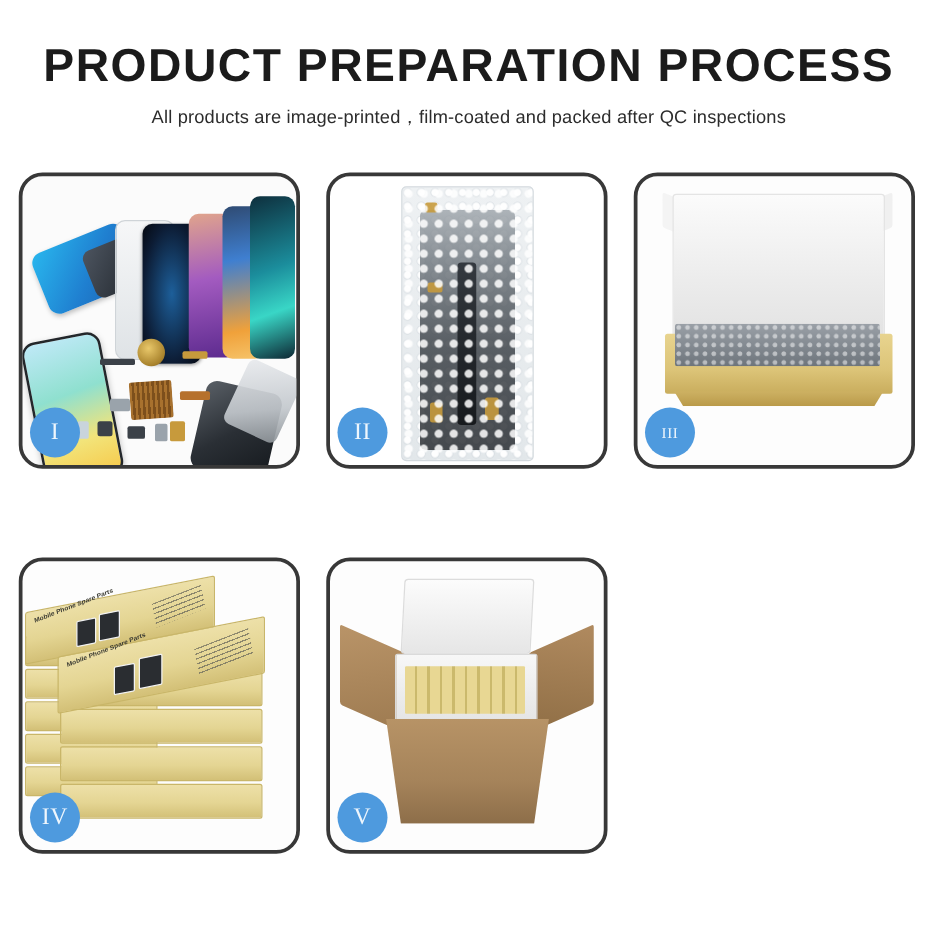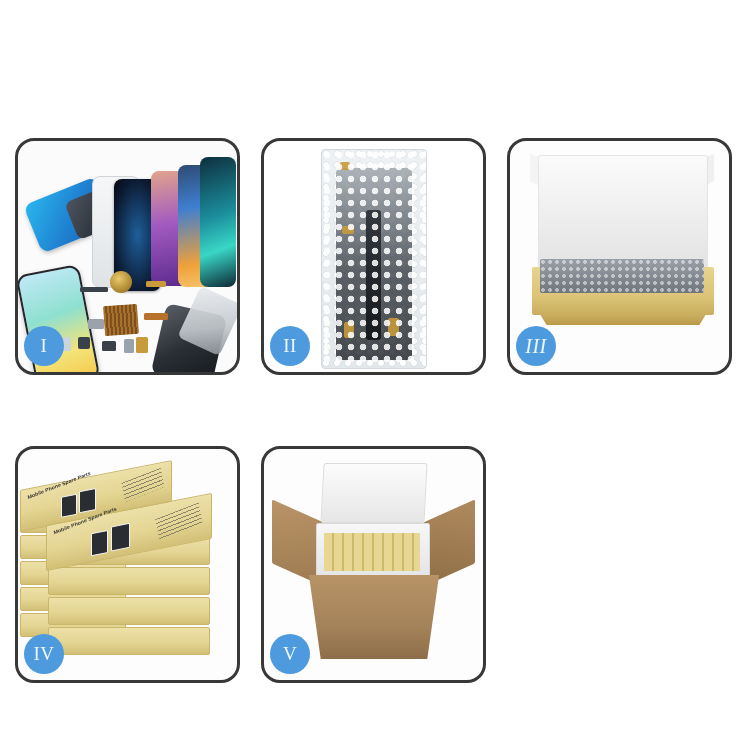--- a/index.html
+++ b/index.html
@@ -44,21 +44,21 @@
   .badge{
     position:absolute;left:6px;bottom:6px;
     width:40px;height:40px;border-radius:50%;
     background:#4e9ade;
     color:#eef6fd;
     display:flex;align-items:center;justify-content:center;
     font-family:"Liberation Serif", serif;
     font-size:19px;letter-spacing:.5px;
     z-index:9;
   }
-  .badge.wide{font-size:20px;font-style:italic;}
+  .badge.wide{font-size:12px;}
 
   
   .p1{background:#fbfbfb;}
   .ph{position:absolute;border-radius:7px;}
   .ph-blue{
     left:12px;top:48px;width:78px;height:52px;
     background:linear-gradient(135deg,#29b7ee 0%,#1f7fd0 55%,#1b5fae 100%);
     transform:rotate(-22deg);border-radius:9px;
     box-shadow:0 2px 4px rgba(0,0,0,.25);
   }
@@ -262,20 +262,24 @@
     background:rgba(196,168,124,.65);transform:rotate(18deg);
   }
   .tab1{position:absolute;left:44px;top:104px;width:18px;height:20px;background:rgba(140,110,70,.55);}
   .tab2{position:absolute;left:46px;top:166px;width:18px;height:18px;background:rgba(140,110,70,.5);}
 </style>
 </head>
 <body>
 
 <div class="page">
 
+  <div class="header">
+    <div class="title">PRODUCT PREPARATION PROCESS</div>
+    <div class="subtitle">All products are image-printed，film-coated and packed after QC inspections</div>
+  </div>
 
   <div class="grid">
 
     <div class="panel p1">
       <div class="photo">
         <div class="ph ph-blue"></div>
         <div class="ph ph-blue2"></div>
         <div class="ph ph-white"></div>
         <div class="ph ph-dark"></div>
         <div class="ph ph-purple"></div>

